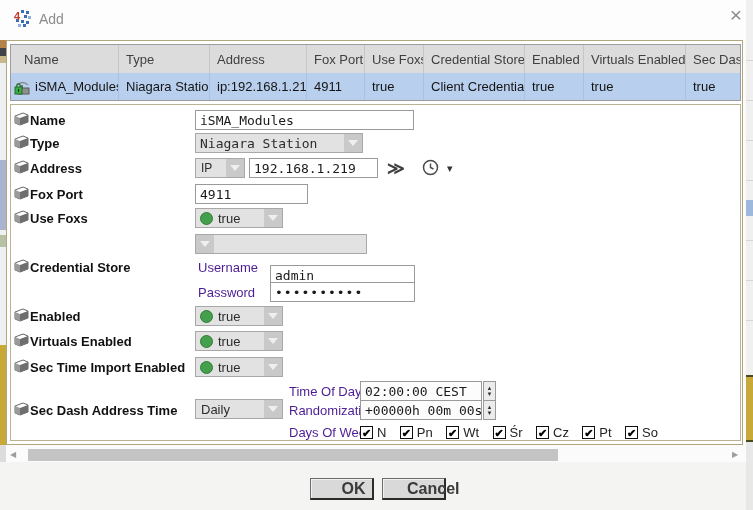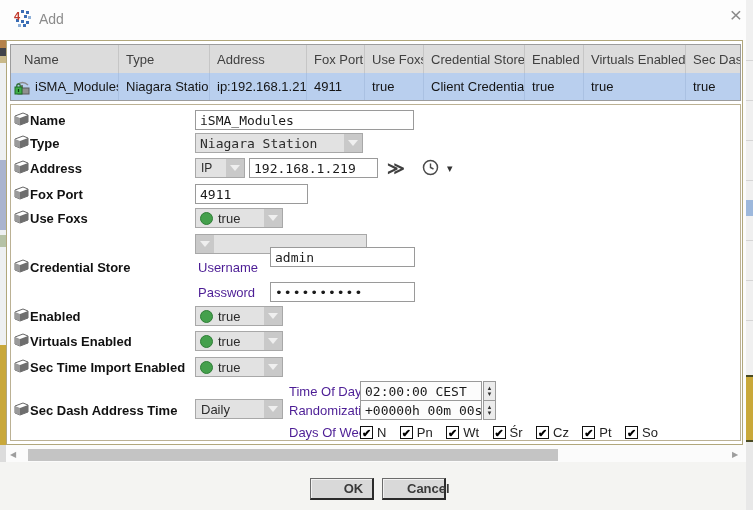--- a/index.html
+++ b/index.html
@@ -69,21 +69,21 @@
   .cbitem { display:inline-flex; align-items:center; margin-right:9px; }
   .cb { width:13px; height:13px; border:1px solid #111; background:#fff; margin-right:4px;
         font-size:11px; line-height:12px; text-align:center; color:#000; font-weight:bold; }
   .cb::before { content:"✔"; }
   .cblabel { font-size:13px; color:#222; }
   .hs-arrow { top:450px; font-size:8px; color:#9d9d9d; }
   .hs-thumb { left:28px; top:449px; width:530px; height:12px; background:#c4c4c4; }
   .btn { top:478px; width:64px; height:22px; background:#d9d9d9;
          border:1px solid #6b6b6b; border-right:2px solid #2b2b2b; border-bottom:2px solid #2b2b2b;
          box-shadow:inset 1px 1px 0 #f2f2f2;
-         font-size:13px; font-weight:bold; color:#3a3a3a; text-align:center; line-height:19px;
+         font-size:16px; font-weight:bold; color:#3a3a3a; text-align:center; line-height:19px;
          cursor:default;padding-left:24px; }
   .btn-ok { left:310px; } .btn-cancel { left:382px; }
   .bottom-bg { left:0; top:462px; width:746px; height:48px; background:#f4f4f2; }
 </style>
 </head>
 <body>
 
 <div class="abs edge edge-l">
   <div style="top:0;height:8px;background:#b5824a"></div>
   <div style="top:8px;height:8px;background:#41434a"></div>
@@ -224,21 +224,21 @@
     <div class="abs combo" style="left:184px;top:129px;width:172px">
       <span class="combo-arrow"></span>
     </div>
     <svg class="abs prop-ic" style="left:3px;top:154px" viewBox="0 0 15 15">
       <polygon points="1,4 9,1 14,3 14,10 6,13 1,11" fill="#fff" stroke="#666"></polygon>
       <polygon points="6,6 14,3 14,10 6,13" fill="#6e6e6e"></polygon>
         <polygon points="1,4 6,6 6,13 1,11" fill="#9a9a9a"></polygon>
     </svg>
     <span class="abs flabel" style="left:19px;top:155px">Credential Store</span>
     <span class="abs slabel" style="left:187px;top:155px">Username</span>
-    <div class="abs tfield" style="left:259px;top:142px;width:145px">admin</div>
+    <div class="abs tfield" style="left:259px;top:160px;width:145px">admin</div>
     <span class="abs slabel" style="left:187px;top:180px">Password</span>
     <div class="abs tfield" style="left:259px;top:177px;width:145px;letter-spacing:1px">••••••••••</div>
 
     <svg class="abs prop-ic" style="left:3px;top:203px" viewBox="0 0 15 15">
       <polygon points="1,4 9,1 14,3 14,10 6,13 1,11" fill="#fff" stroke="#666"></polygon>
       <polygon points="6,6 14,3 14,10 6,13" fill="#6e6e6e"></polygon>
         <polygon points="1,4 6,6 6,13 1,11" fill="#9a9a9a"></polygon>
     </svg>
     <span class="abs flabel" style="left:19px;top:204px">Enabled</span>
     <div class="abs combo" style="left:184px;top:201px;width:88px">

